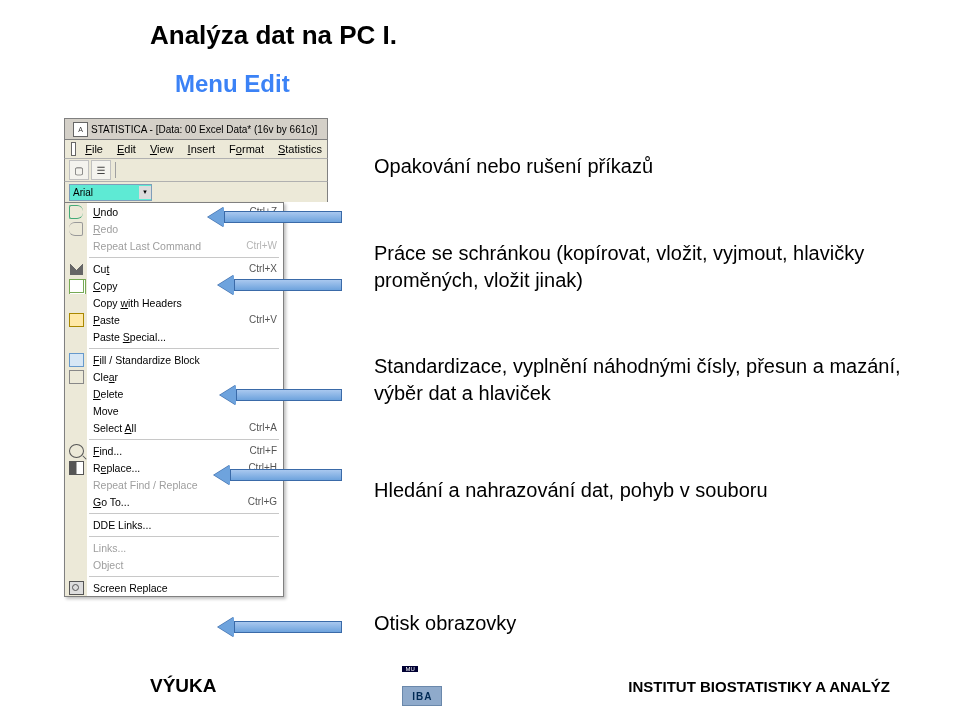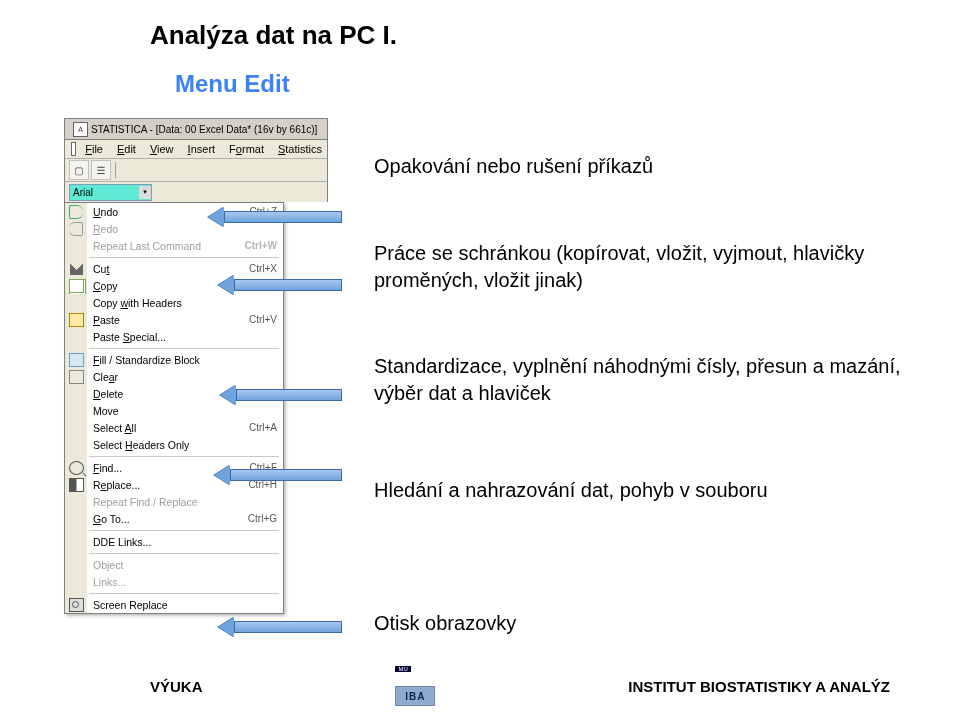--- a/index.html
+++ b/index.html
@@ -148,21 +148,21 @@
     align-items: center;
     justify-content: center;
   }
   .menu .row .iconcell .ico {
     width: 13px; height: 12px;
     display: inline-block;
   }
   .menu .row .lbl { flex: 1; padding-left: 6px; }
   .menu .row .lbl u { text-decoration: underline; }
   .menu .row .sc  { color: #555; font-size: 10px; }
-  .menu .row.disabled .sc { color: #b5b5b5; font-weight: bold; }
+  .menu .row.disabled .sc { color: #b5b5b5; }
   .menu .msep {
     display: flex; height: 6px;
   }
   .menu .msep .iconcell {
     width: 22px; height: 6px; background: #ece9d8;
   }
   .menu .msep .line {
     flex: 1; height: 1px; background: #c8c8c8; margin-top: 3px; margin-left: 2px; margin-right: 4px;
   }
 
@@ -214,21 +214,21 @@
     bottom: 14px;
     left: 0;
     width: 960px;
     display: flex;
     align-items: center;
     justify-content: space-between;
     padding: 0 70px 0 150px;
     box-sizing: border-box;
   }
   .footer .fleft {
-    font-size: 15px;
+    font-size: 19px;
     font-weight: bold;
     color: #000;
   }
   .footer .logo {
     display: flex; flex-direction: column; align-items: flex-start; gap: 14px;
   }
   .footer .logo .top { font-size: 6px; background:#003; color:#fff; padding:0 3px; }
   .footer .logo .mid {
     width: 38px; height: 18px; background: #8faacb;
     display: flex; align-items: center; justify-content: center;
@@ -357,25 +357,20 @@
       <div class="row">
         <span class="iconcell"></span>
         <span class="lbl">Move</span>
         <span class="sc"></span>
       </div>
       <div class="row">
         <span class="iconcell"></span>
         <span class="lbl">Select <u>A</u>ll</span>
         <span class="sc">Ctrl+A</span>
       </div>
-      <div class="row">
-        <span class="iconcell"></span>
-        <span class="lbl">Select <u>H</u>eaders Only</span>
-        <span class="sc"></span>
-      </div>
       <div class="msep">
         <span class="iconcell"></span>
         <div class="line"></div>
       </div>
       <div class="row">
         <span class="iconcell">
           <span class="ico ico-find"></span>
         </span>
         <span class="lbl"><u>F</u>ind...</span>
         <span class="sc">Ctrl+F</span>
@@ -405,26 +400,26 @@
         <span class="iconcell"></span>
         <span class="lbl">DDE Links...</span>
         <span class="sc"></span>
       </div>
       <div class="msep">
         <span class="iconcell"></span>
         <div class="line"></div>
       </div>
       <div class="row disabled">
         <span class="iconcell"></span>
+        <span class="lbl">Links...</span>
+        <span class="sc"></span>
+      </div>
+      <div class="row disabled">
+        <span class="iconcell"></span>
         <span class="lbl">Object</span>
-        <span class="sc"></span>
-      </div>
-      <div class="row disabled">
-        <span class="iconcell"></span>
-        <span class="lbl">Links...</span>
         <span class="sc"></span>
       </div>
       <div class="msep">
         <span class="iconcell"></span>
         <div class="line"></div>
       </div>
       <div class="row">
         <span class="iconcell">
           <span class="ico ico-cam"></span>
         </span>

